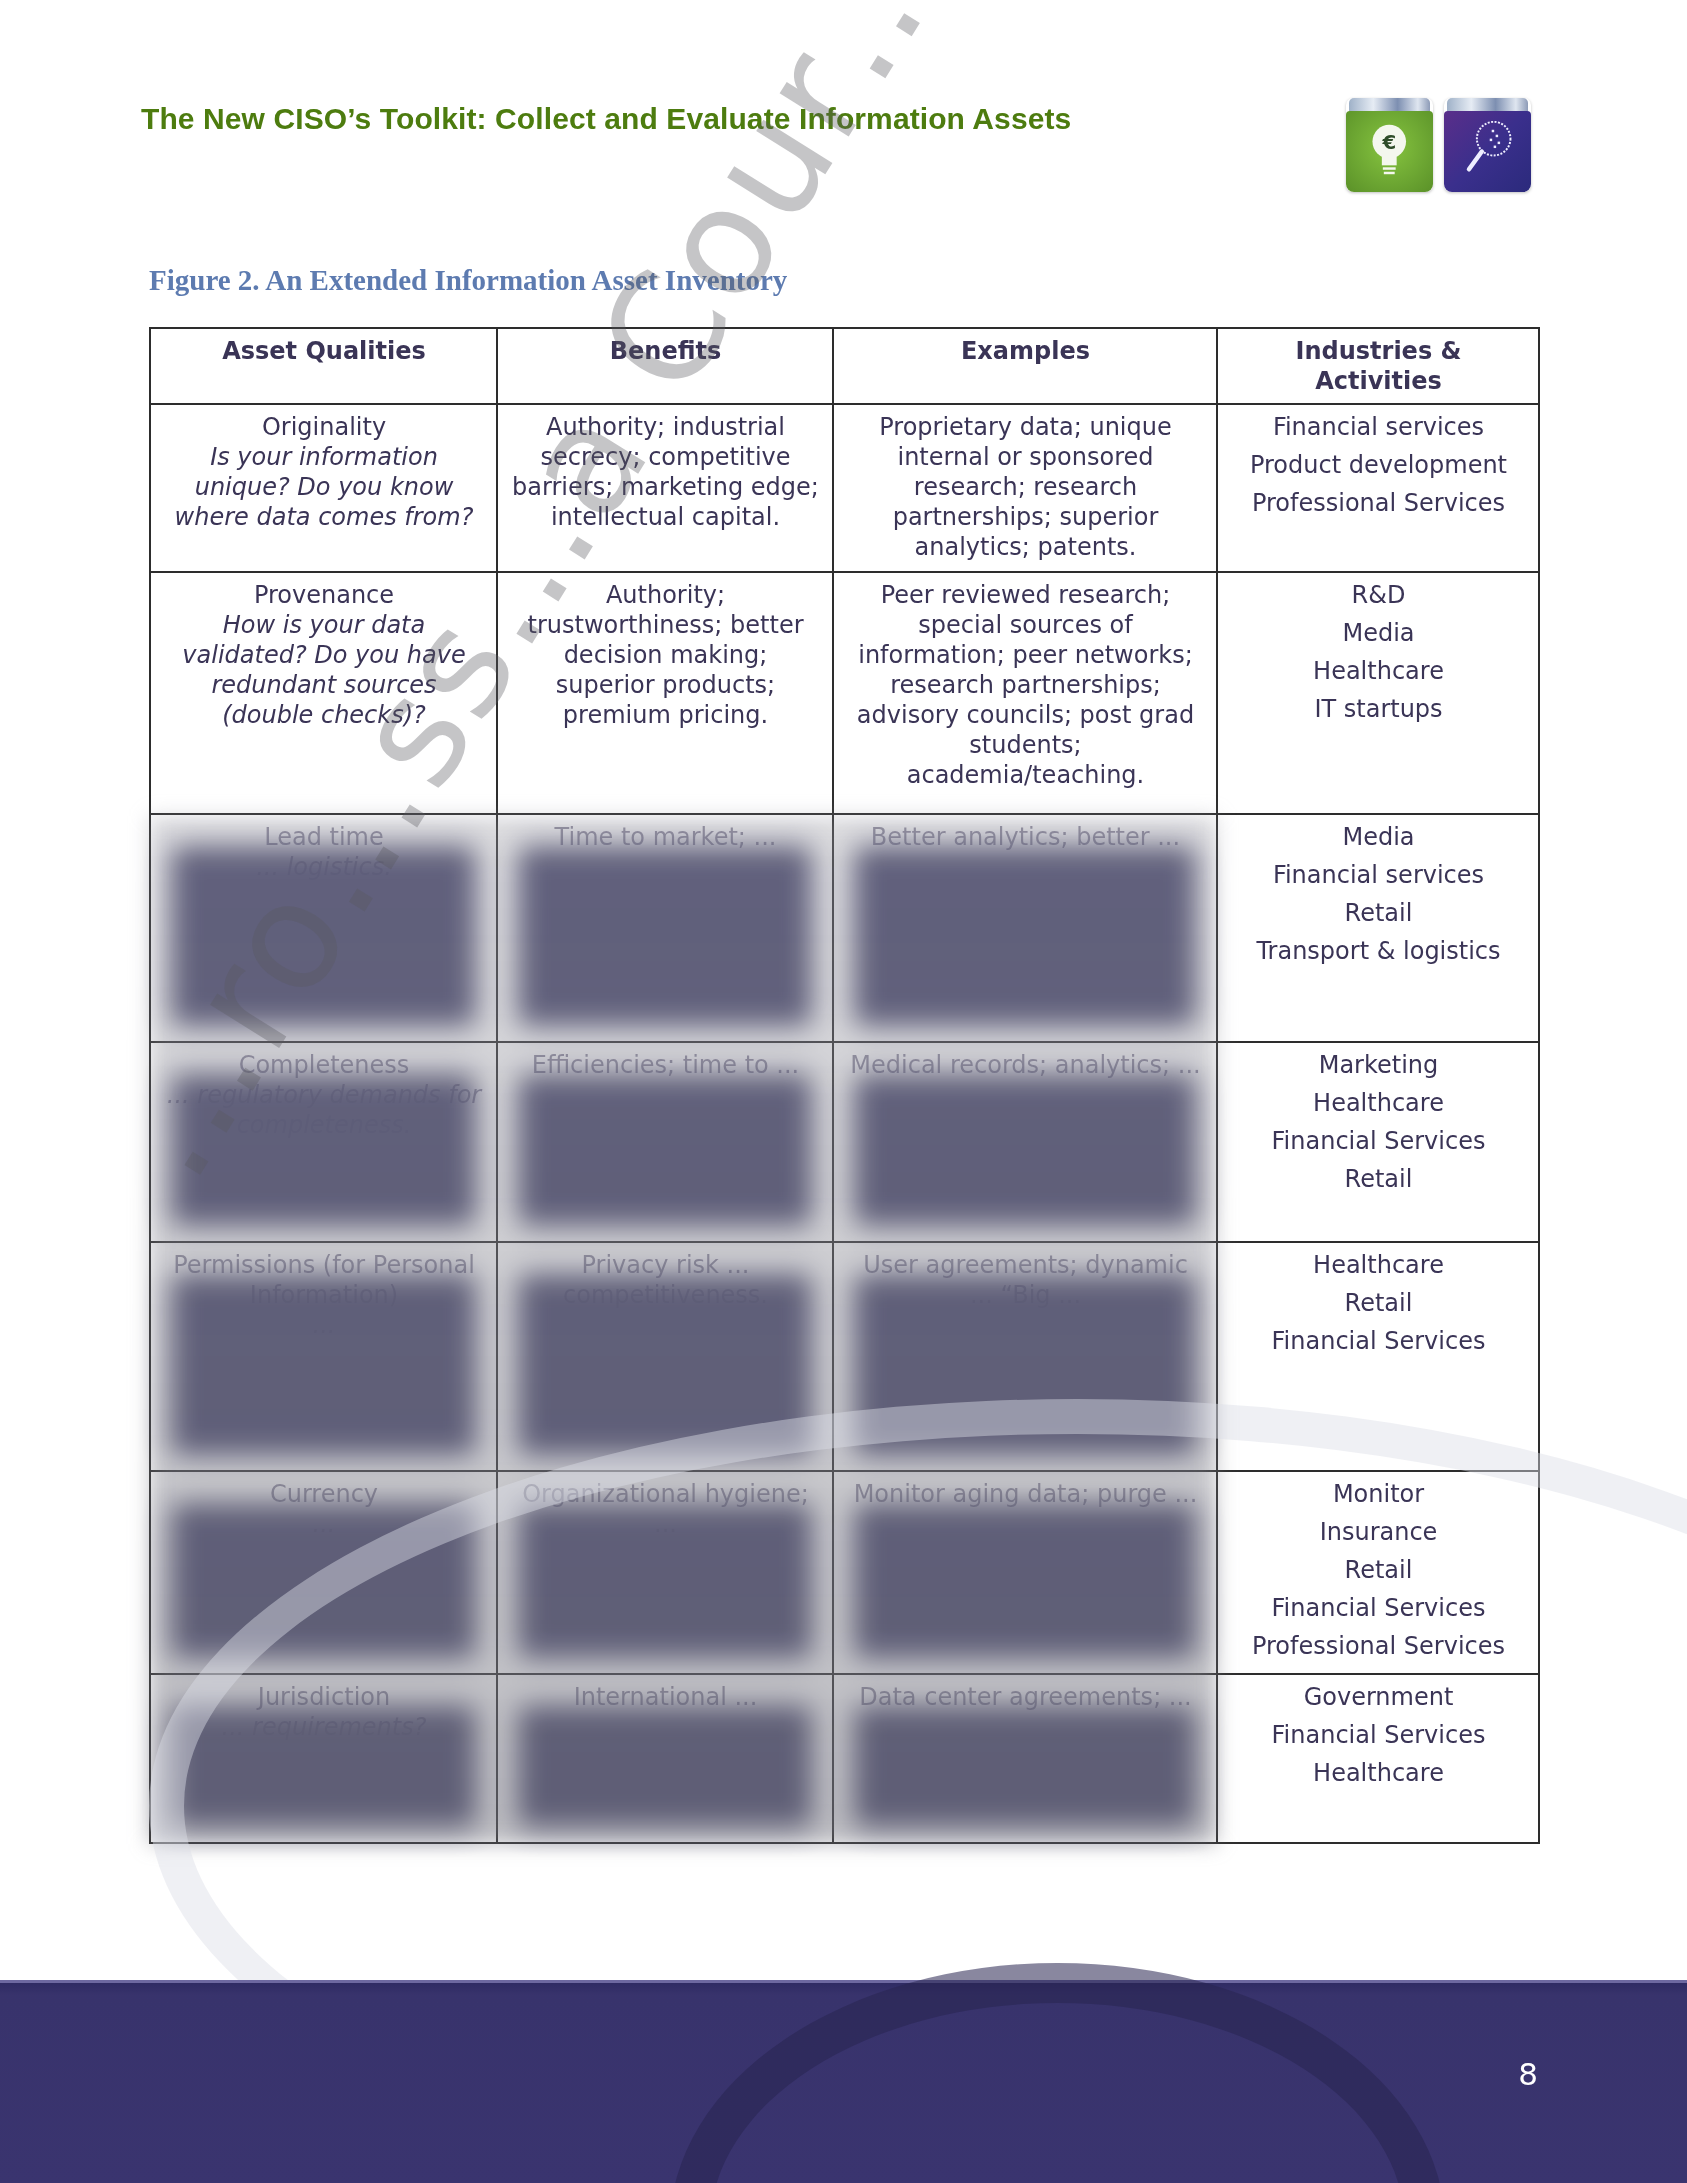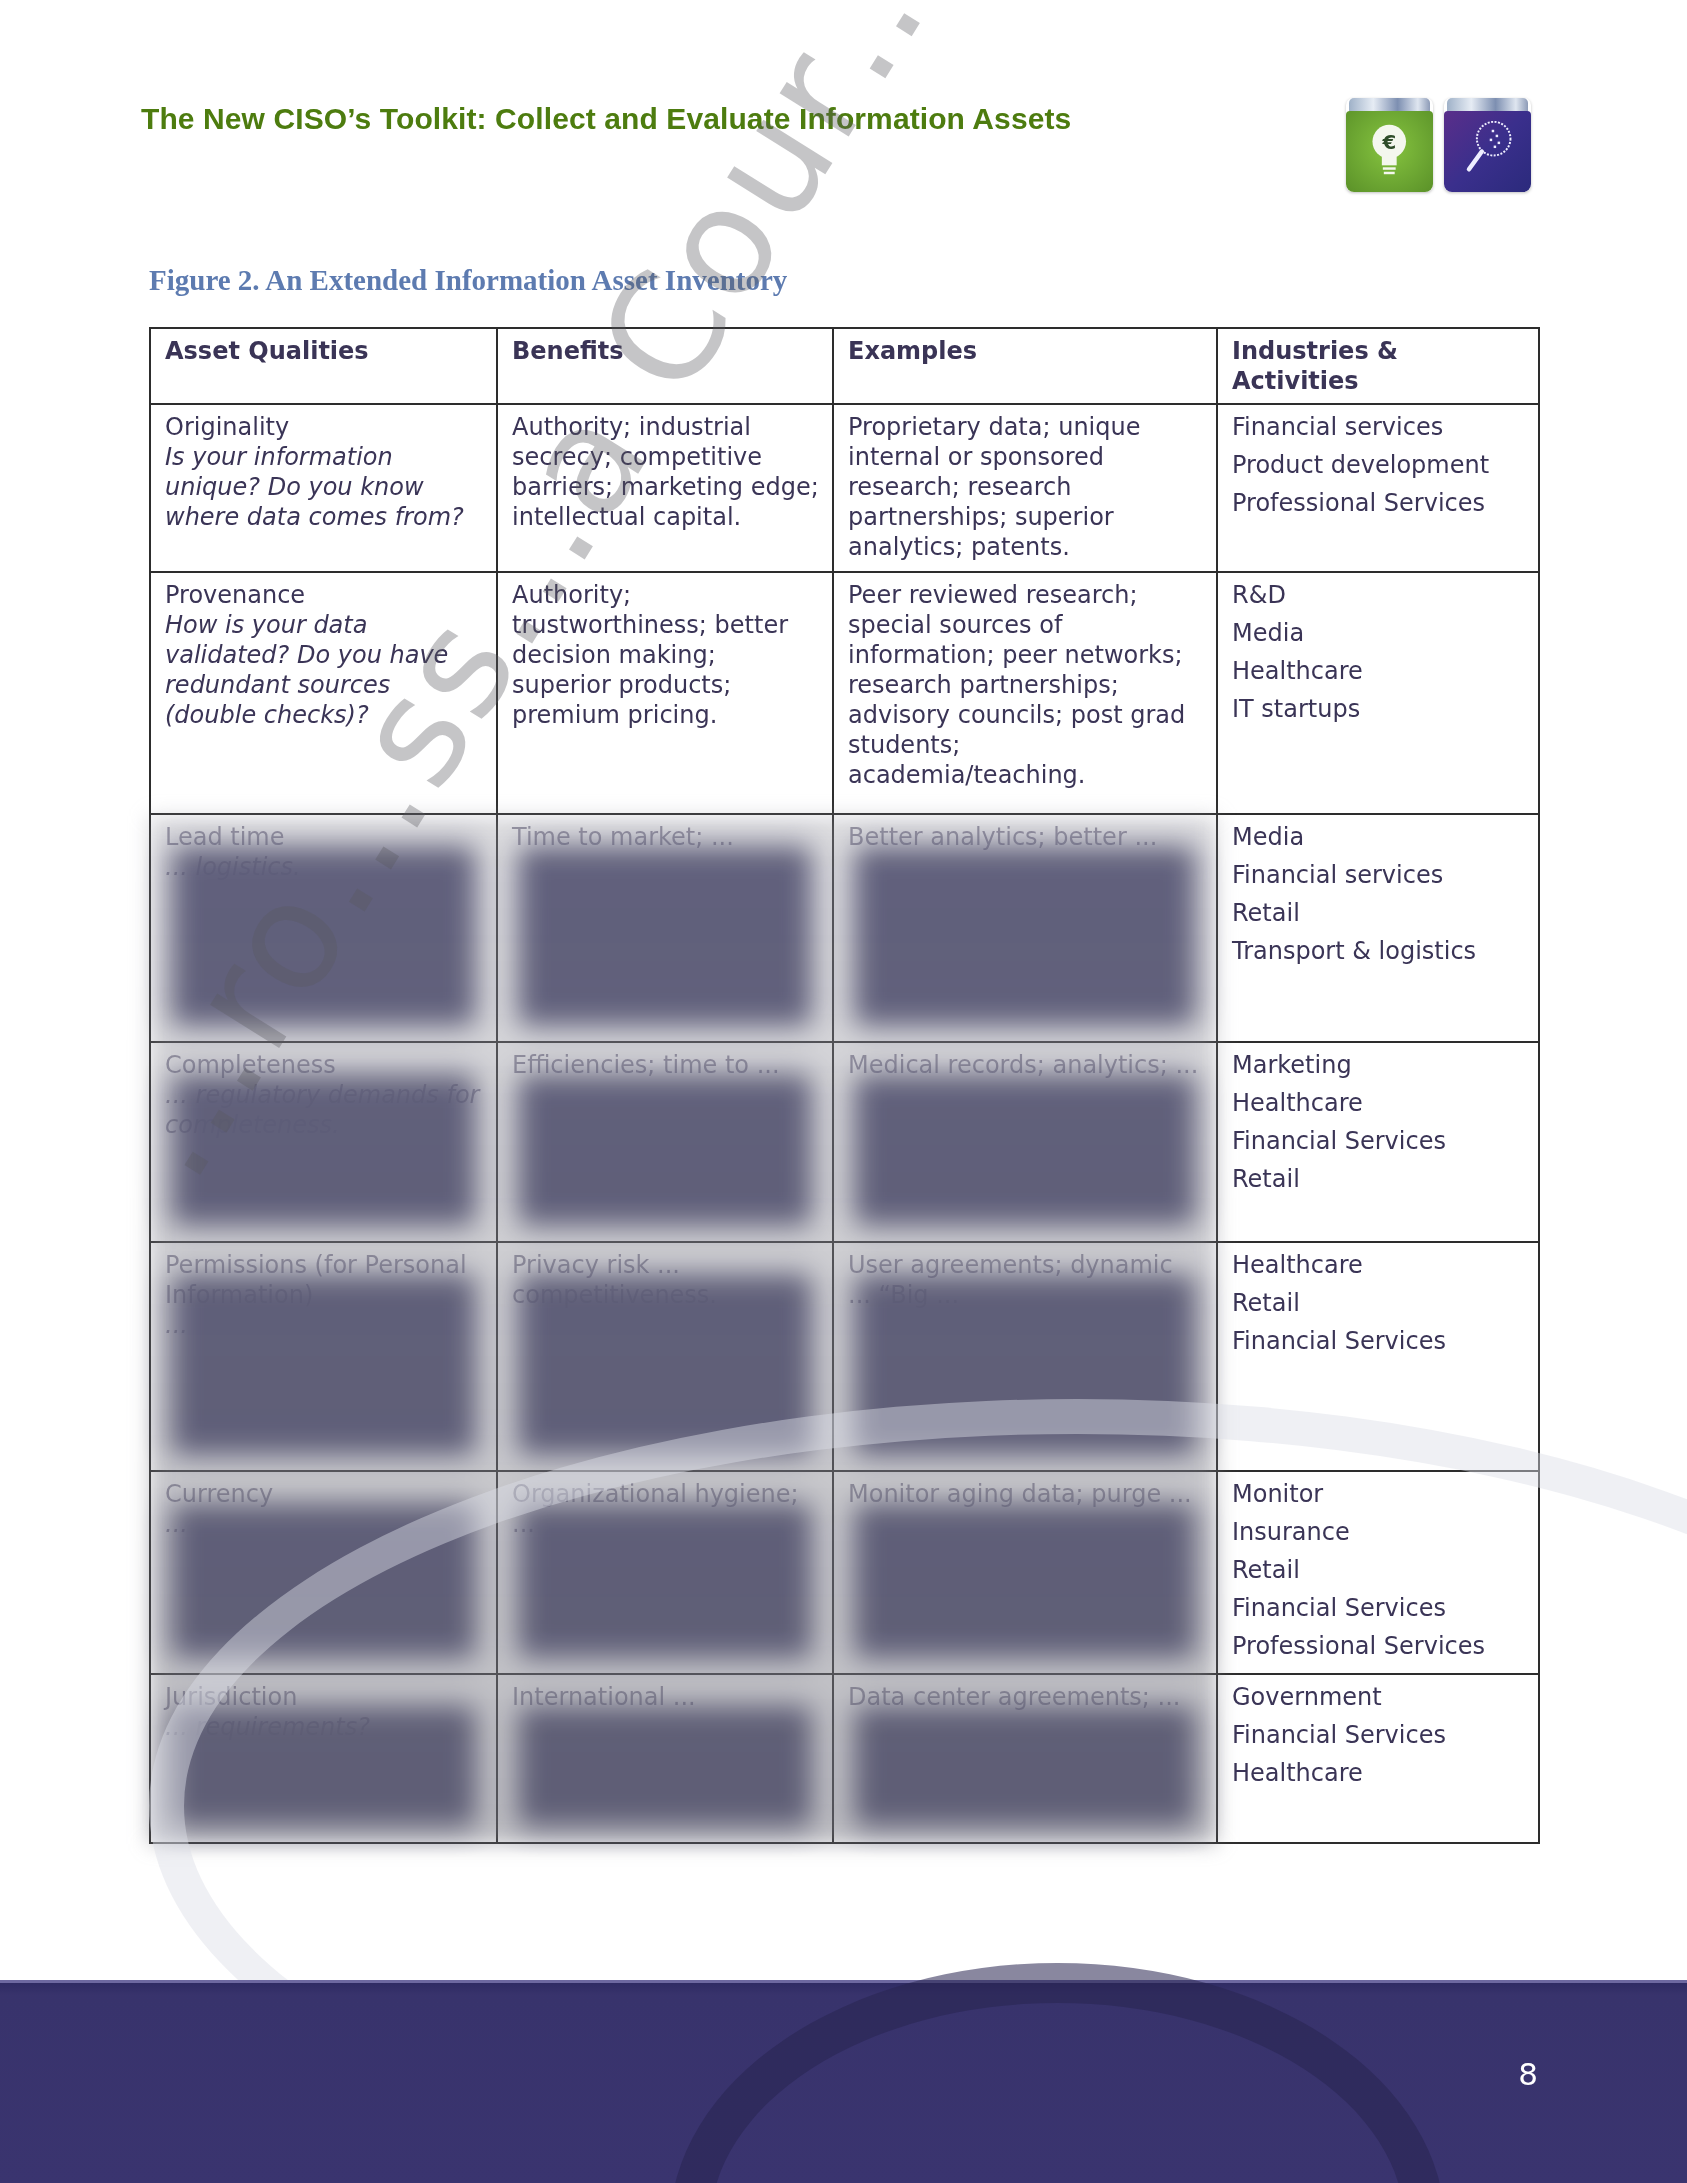--- a/index.html
+++ b/index.html
@@ -33,21 +33,21 @@
     font-family:Liberation Serif, serif; font-weight:bold;
     font-size:29px; color:#5d7bb0;
   }
 
   table.inv {
     position:absolute; left:149px; top:327px; width:1389px;
     border-collapse:collapse; table-layout:fixed;
     font-size:24px; line-height:30px; color:#3a3456;
   }
   table.inv td, table.inv th {
-    border:2px solid #2d2d2d; vertical-align:top; text-align:left;
+    border:2px solid #2d2d2d; vertical-align:top; text-align:center;
     padding:7px 13px 4px 14px;
   }
   table.inv th { font-weight:bold; height:63px; }
   col.c1 { width:347px; } col.c2 { width:336px; } col.c3 { width:384px; } col.c4 { width:322px; }
   .q-name { display:block; }
   .q-desc { display:block; font-style:italic; }
   .ind { display:block; line-height:38px; }
   .ind-list { margin-top:-4px; }
   tr.r1 td { height:155px; } tr.r2 td { height:229px; } tr.r3 td { height:215px; }
   tr.r4 td { height:187px; } tr.r5 td { height:216px; } tr.r6 td { height:190px; } tr.r7 td { height:156px;margin-left:11px; }

